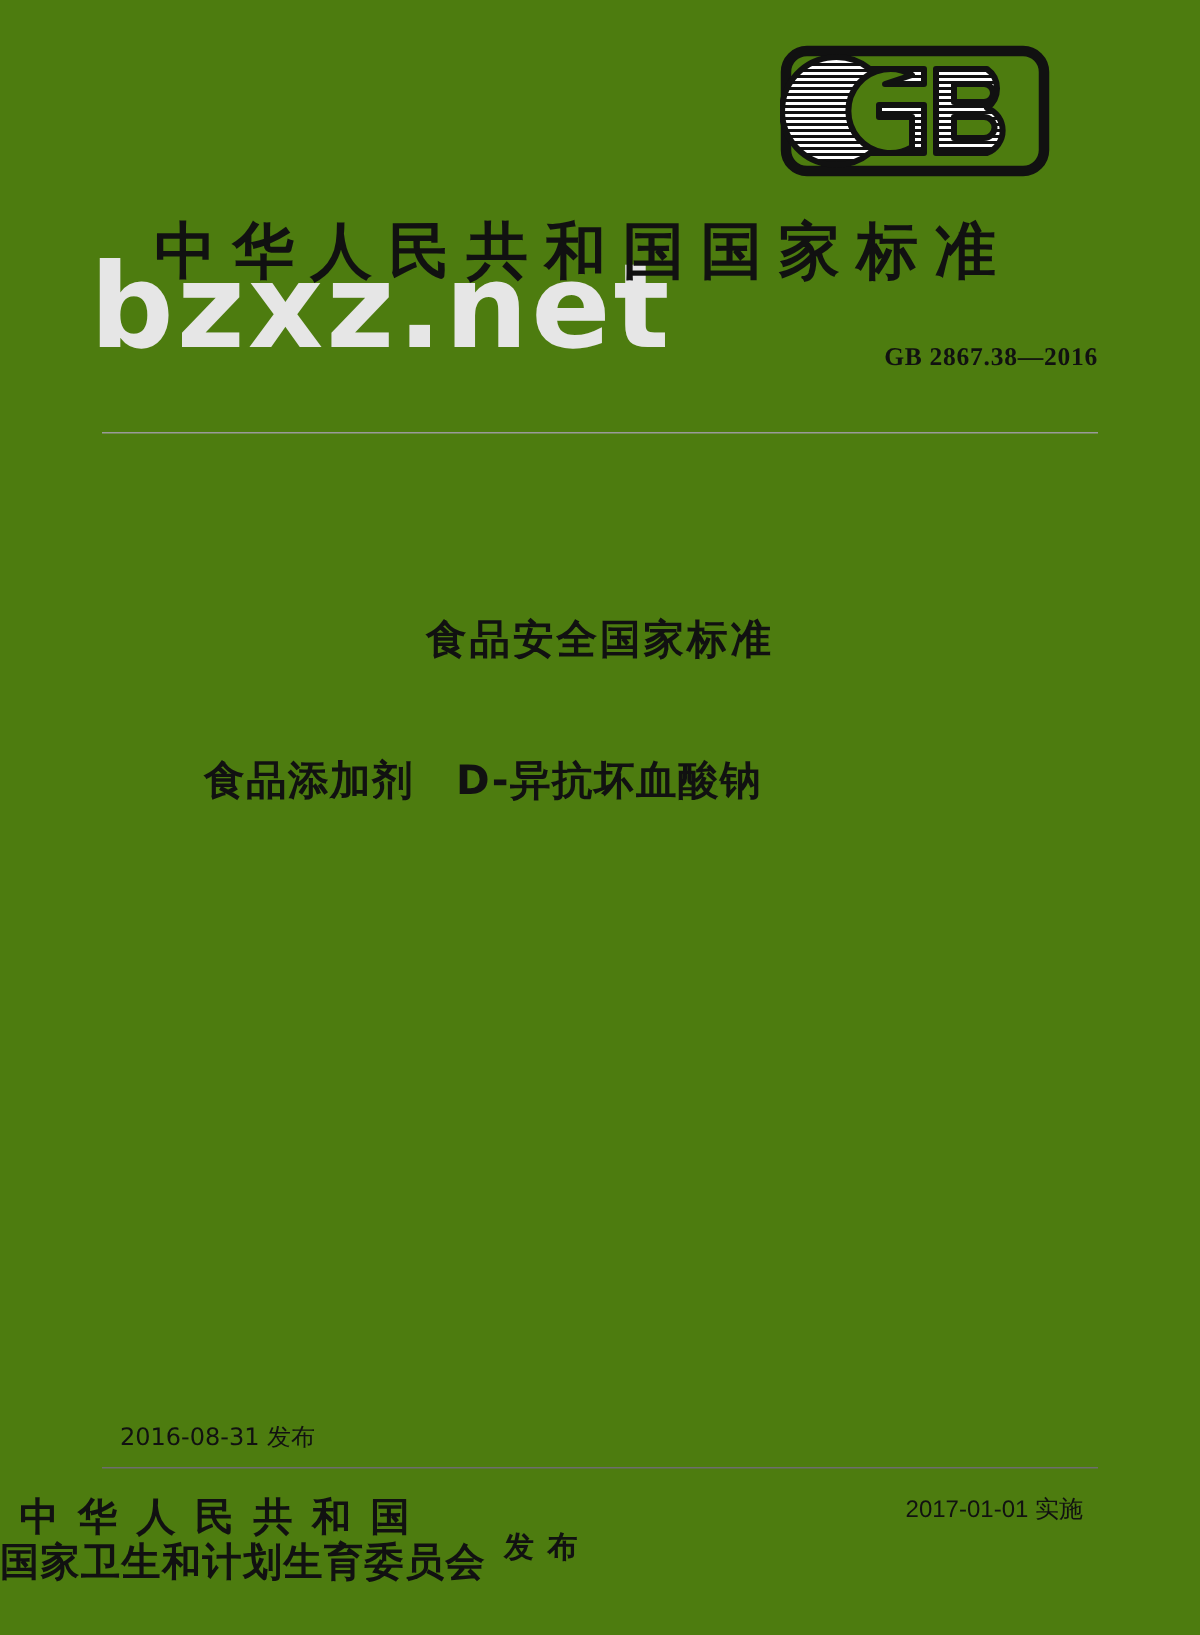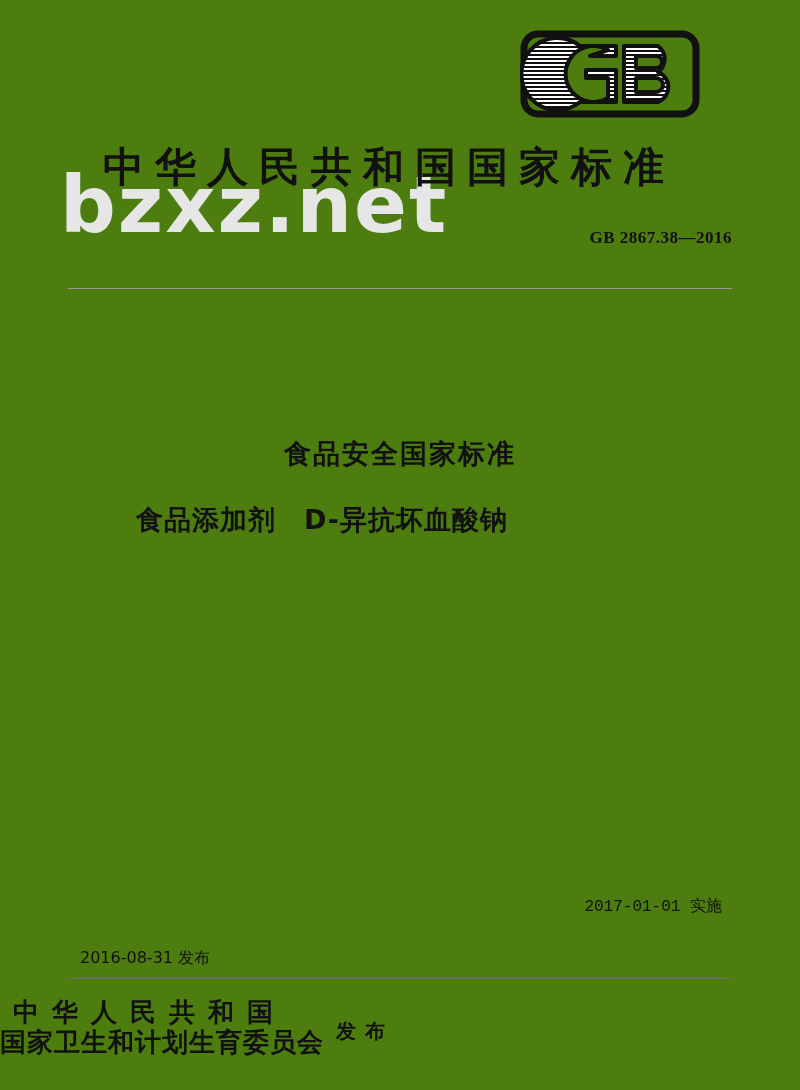--- a/index.html
+++ b/index.html
@@ -88,21 +88,21 @@
     color: #e6e6e6;
     letter-spacing: 2px;
     user-select: none;
     pointer-events: none;
   }
 
   
   .doc-title-1 {
     position: absolute;
     left: 0;
-    top: 436px;
+    top: 408px;
     width: 800px;
     text-align: center;
     font-family: "DejaVu Sans", sans-serif;
     font-size: 27px;
     font-weight: 700;
     letter-spacing: 2px;
     color: #111111;
   }
   .doc-title-2 {
     position: absolute;
@@ -122,22 +122,22 @@
     position: absolute;
     left: 80px;
     top: 948px;
     font-family: "DejaVu Sans", sans-serif;
     font-size: 16px;
     color: #111111;
   }
   .effective-date {
     position: absolute;
     right: 78px;
-    top: 896px;
-    font-family: Liberation Mono, monospace;
+    top: 996px;
+    font-family: Liberation Sans, sans-serif;
     font-size: 16px;
     color: #111111;
   }
 
   
   .publisher {
     position: absolute;
     left: 0;
     top: 998px;
     width: 800px;

